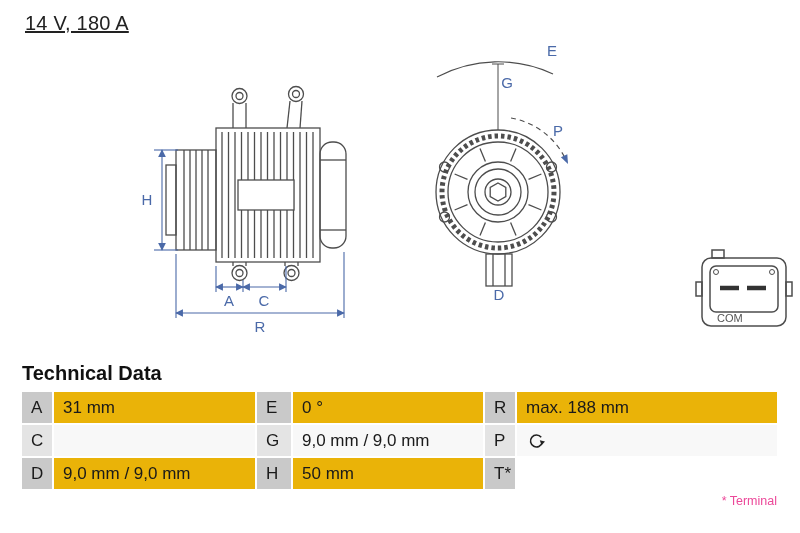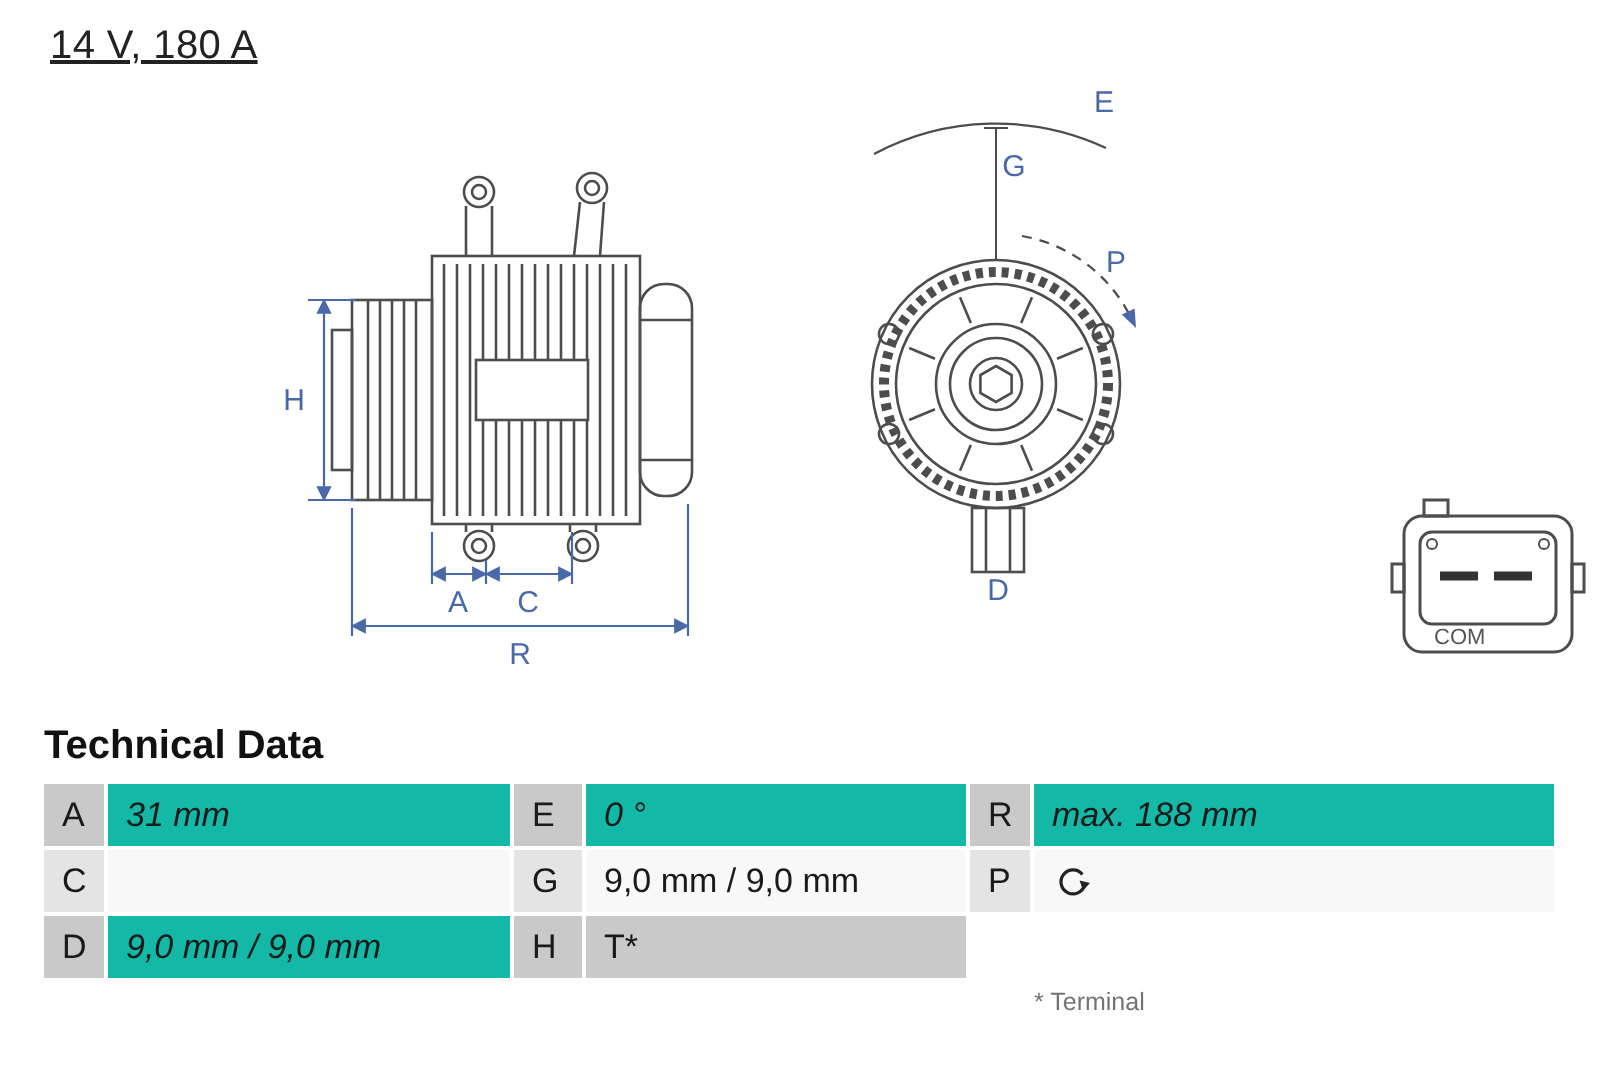--- a/index.html
+++ b/index.html
@@ -27,26 +27,26 @@
     display:grid;
     grid-template-columns:30px 201px 34px 190px 30px 260px;
     gap:2px;
     background:#ffffff;
   }
   .cell {
     height:31px; display:flex; align-items:center;
     padding-left:9px; font-size:17px; color:#1a1a1a;
   }
   .rg.lab { background:#c9c9c9; }
-  .rg.val { background:#14b8a6;font-style:italic; }
+  .rg.val { background:#eab308; }
   .rw.lab { background:#e4e4e4; }
   .rw.val { background:#f8f8f8; }
   .footnote {
     position:absolute; left:22px; top:494px; width:755px;
-    padding-left:495px; font-size:12.5px; color:#737373;
+    padding-left:495px; font-size:12.5px; color:#ec4899;text-align:right;
   }
   text { font-family:"Liberation Sans", sans-serif; }
 </style>
 </head>
 <body>
 
 <div class="title">14 V, 180 A</div>
 
 <div class="drawing-area">
 <svg width="800" height="330" viewBox="0 0 800 330">
@@ -207,16 +207,17 @@
   <div class="cell val rw">
     <svg width="20" height="18" viewBox="0 0 20 18">
       <path d="M 15.2 5.2 A 6 6 0 1 0 16.3 10.5" fill="none" stroke="#222" stroke-width="1.6"></path>
       <polygon points="19,9.5 13.8,8.2 15.5,13.2" fill="#222"></polygon>
     </svg>
   </div>
 
   <div class="cell lab rg">D</div>
   <div class="cell val rg">9,0 mm / 9,0 mm</div>
   <div class="cell lab rg">H</div>
+  <div class="cell val rg">50 mm</div>
   <div class="cell lab rg">T*</div>
 </div>
 
 <div class="footnote">* Terminal</div>
 
 </body></html>

